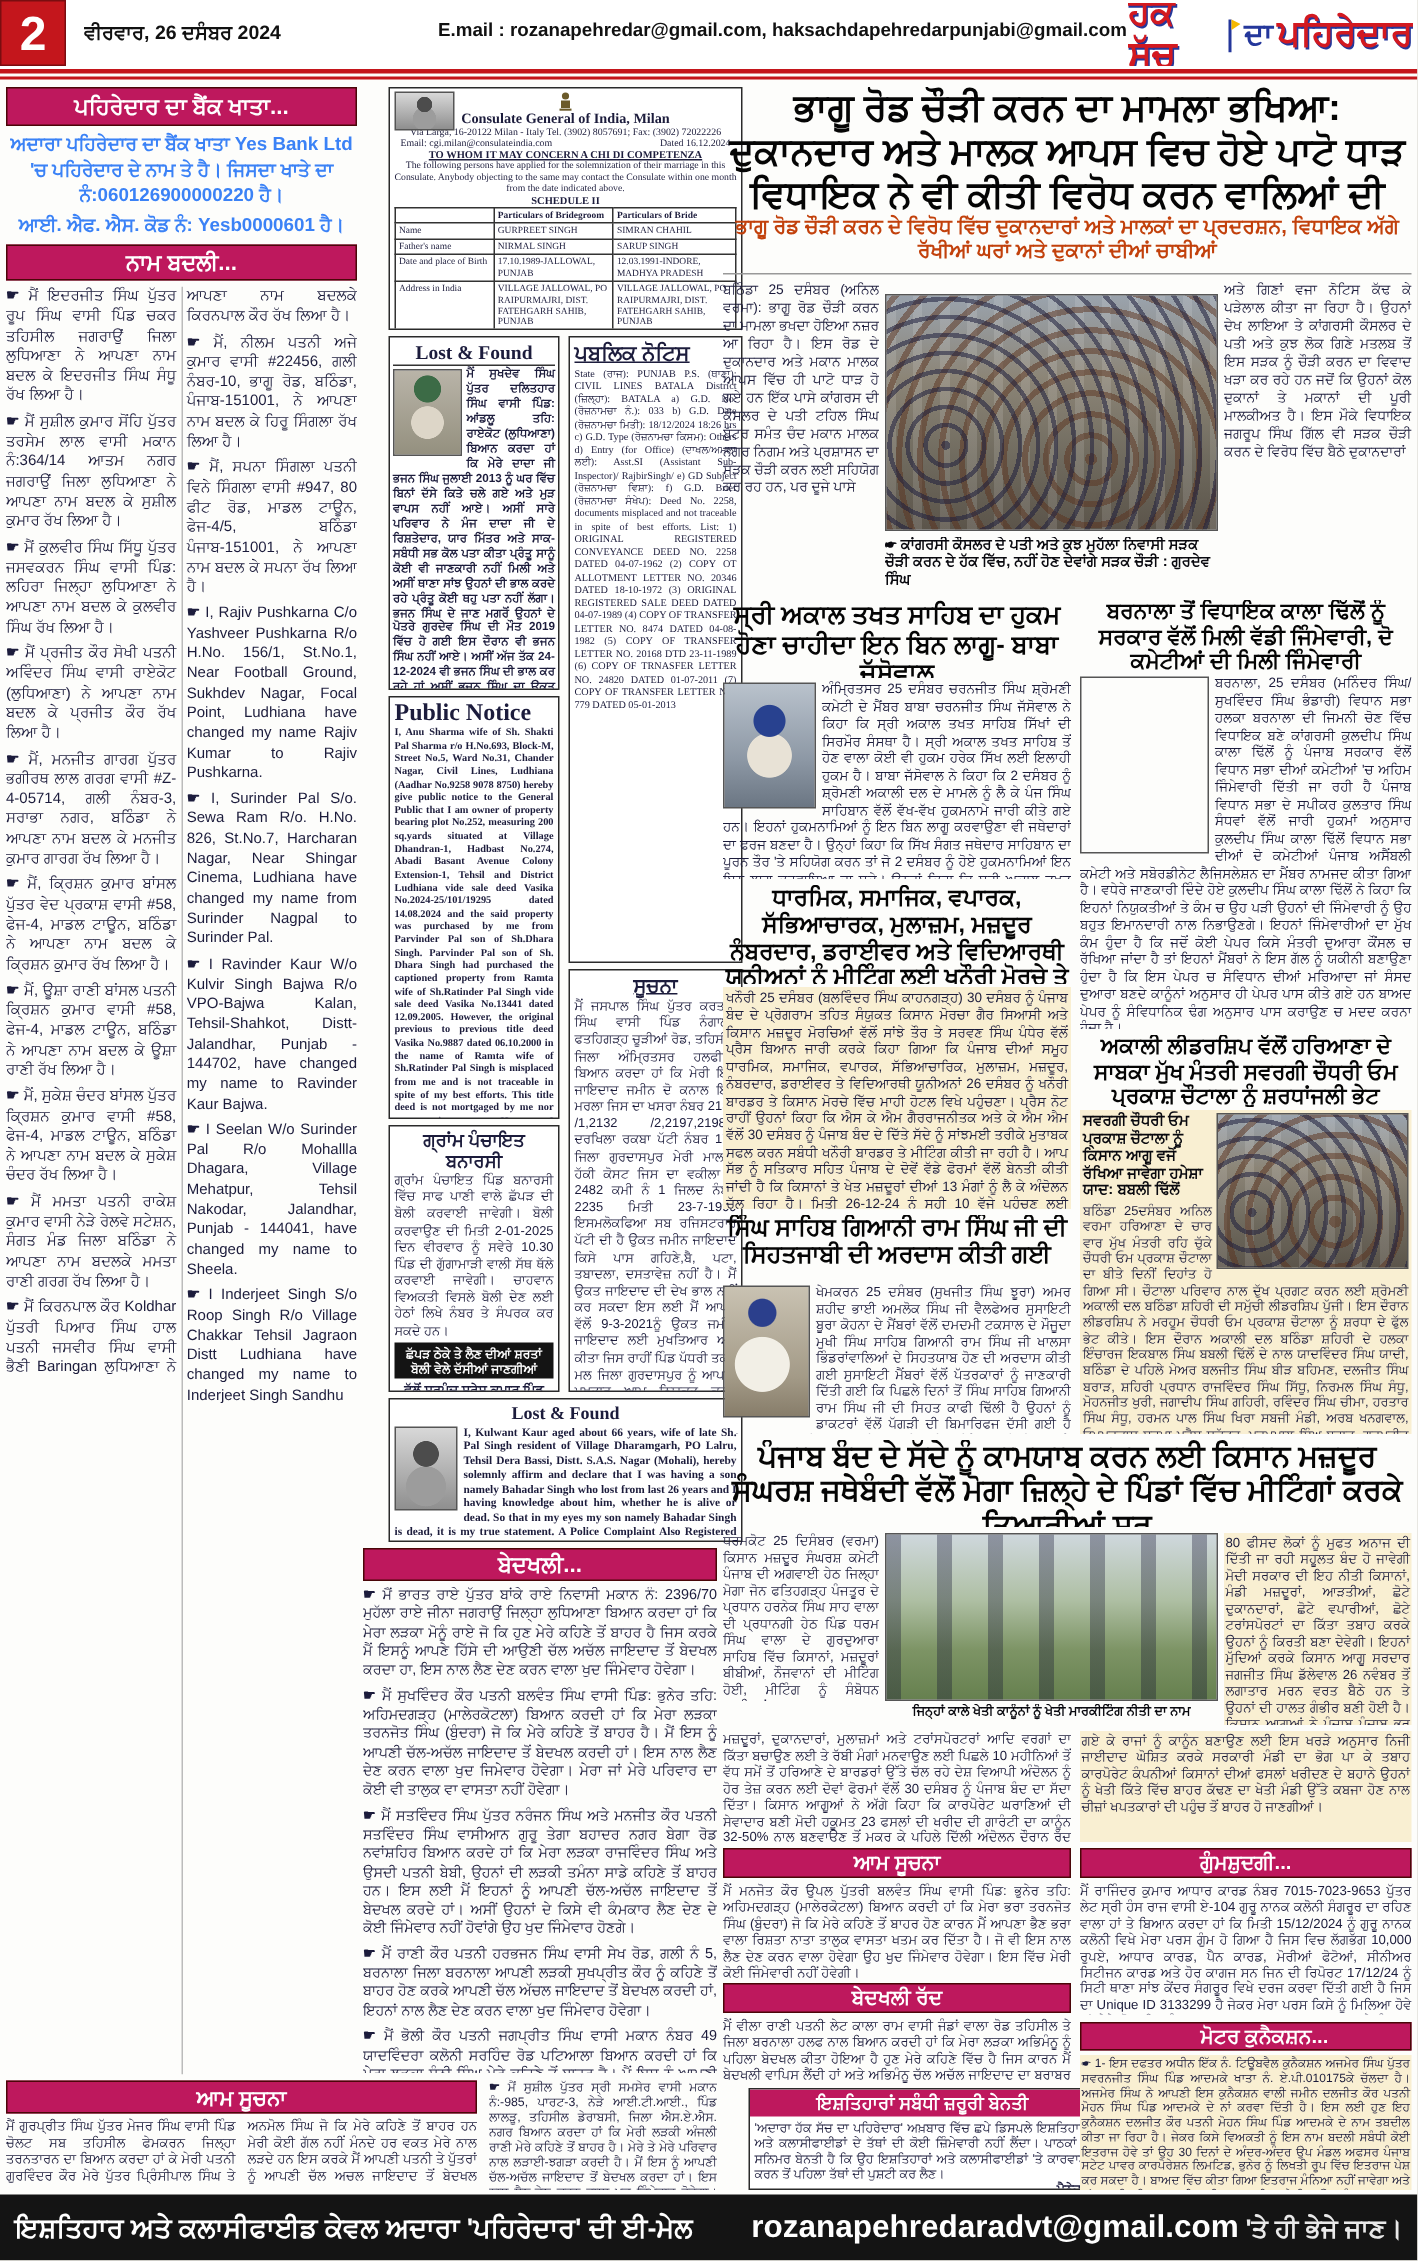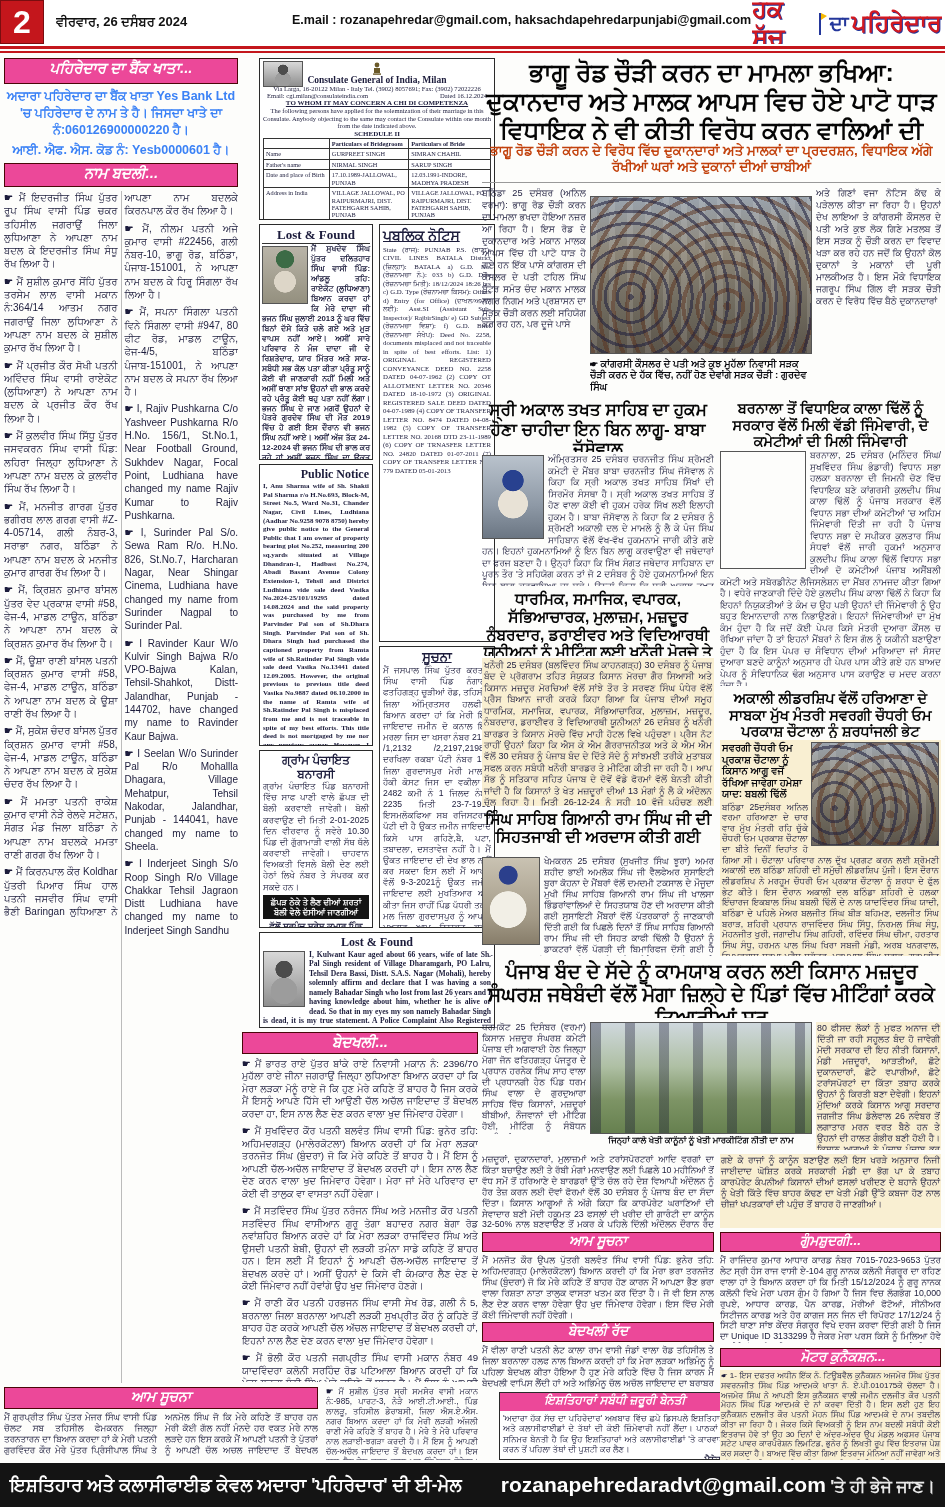--- a/index.html
+++ b/index.html
@@ -4,24 +4,23 @@
 <style>
   * { margin:0; padding:0; box-sizing:border-box; }
   html,body { background:#d8d5cf; }
   body { font-family:"Liberation Sans", sans-serif; }
   #page {
     position:relative; width:945px; height:1507px; margin:0 auto;
     background:#fdfdfb; overflow:hidden; color:#1c1c3c;
   }
   .abs { position:absolute; overflow:hidden; }
   .bar {
-    background:#ec4899; color:#fff; font-weight:bold; text-align:center;
-    display:flex; justify-content:center;
+    background:#be185d; color:#fff; font-weight:bold; text-align:center;
+    display:flex; align-items:center; justify-content:center;
     border:1px solid #4a0608;
-    font-style:italic;
   }
   .blackbar { background:#141414; color:#fff; font-weight:bold; text-align:center; }
   .box { border:1.6px solid #2a2a2a; background:#fff;margin-left:17px; }
   .jtxt { text-align:justify; color:#1c1c3c; }
   .headline { font-weight:bold; color:#050505; text-align:center; line-height:1.15; }
   .cream { background:#f9efd2; }
   .serif { font-family:"Liberation Serif", serif; }
   .notice-p { text-align:justify; margin-bottom:4px; }
   .notice-p::before { content:"☛ "; font-weight:bold; color:#1c1c3c; }
   .bed-p { text-align:justify; margin-bottom:5px; }
@@ -107,22 +106,22 @@
   <div class="abs" style="left:4px;top:88px;width:234px;height:72px;font-weight:bold;font-size:12.5px;line-height:1.35;text-align:center;color:#3b82f6;">
     <div>ਅਦਾਰਾ ਪਹਿਰੇਦਾਰ ਦਾ ਬੈਂਕ ਖਾਤਾ Yes Bank Ltd 'ਚ ਪਹਿਰੇਦਾਰ ਦੇ ਨਾਮ ਤੇ ਹੈ। ਜਿਸਦਾ ਖਾਤੇ ਦਾ ਨੰ:060126900000220 ਹੈ।</div>
     <div style="margin-top:3px;">ਆਈ. ਐਫ. ਐਸ. ਕੋਡ ਨੰ: Yesb0000601 ਹੈ।</div>
   </div>
   <div class="abs bar" style="left:4px;top:163px;width:234px;height:24px;font-size:15px;">
     <span>ਨਾਮ ਬਦਲੀ...</span>
   </div>
   <div class="abs jtxt" style="left:4px;top:191px;width:234px;height:1192px;font-size:10px;line-height:1.33;column-count:2;column-gap:7px;column-rule:1px solid #bbb;">
     <p class="notice-p">ਮੈਂ ਇਦਰਜੀਤ ਸਿੰਘ ਪੁੱਤਰ ਰੂਪ ਸਿੰਘ ਵਾਸੀ ਪਿੰਡ ਚਕਰ ਤਹਿਸੀਲ ਜਗਰਾਉਂ ਜਿਲਾ ਲੁਧਿਆਣਾ ਨੇ ਆਪਣਾ ਨਾਮ ਬਦਲ ਕੇ ਇਦਰਜੀਤ ਸਿੰਘ ਸੰਧੂ ਰੱਖ ਲਿਆ ਹੈ।</p>
     <p class="notice-p">ਮੈਂ ਸੁਸ਼ੀਲ ਕੁਮਾਰ ਸੋਂਹਿ ਪੁੱਤਰ ਤਰਸੇਮ ਲਾਲ ਵਾਸੀ ਮਕਾਨ ਨੰ:364/14 ਆਤਮ ਨਗਰ ਜਗਰਾਉਂ ਜਿਲਾ ਲੁਧਿਆਣਾ ਨੇ ਆਪਣਾ ਨਾਮ ਬਦਲ ਕੇ ਸੁਸ਼ੀਲ ਕੁਮਾਰ ਰੱਖ ਲਿਆ ਹੈ।</p>
+    <p class="notice-p">ਮੈਂ ਕੁਲਵੀਰ ਸਿੰਘ ਸਿੱਧੂ ਪੁੱਤਰ ਜਸਵਕਰਨ ਸਿੰਘ ਵਾਸੀ ਪਿੰਡ: ਲਹਿਰਾ ਜਿਲ੍ਹਾ ਲੁਧਿਆਣਾ ਨੇ ਆਪਣਾ ਨਾਮ ਬਦਲ ਕੇ ਕੁਲਵੀਰ ਸਿੰਘ ਰੱਖ ਲਿਆ ਹੈ।</p>
     <p class="notice-p">ਮੈਂ ਪ੍ਰਜੀਤ ਕੌਰ ਸੋਖੀ ਪਤਨੀ ਅਵਿੰਦਰ ਸਿੰਘ ਵਾਸੀ ਰਾਏਕੋਟ (ਲੁਧਿਆਣਾ) ਨੇ ਆਪਣਾ ਨਾਮ ਬਦਲ ਕੇ ਪ੍ਰਜੀਤ ਕੌਰ ਰੱਖ ਲਿਆ ਹੈ।</p>
-    <p class="notice-p">ਮੈਂ ਕੁਲਵੀਰ ਸਿੰਘ ਸਿੱਧੂ ਪੁੱਤਰ ਜਸਵਕਰਨ ਸਿੰਘ ਵਾਸੀ ਪਿੰਡ: ਲਹਿਰਾ ਜਿਲ੍ਹਾ ਲੁਧਿਆਣਾ ਨੇ ਆਪਣਾ ਨਾਮ ਬਦਲ ਕੇ ਕੁਲਵੀਰ ਸਿੰਘ ਰੱਖ ਲਿਆ ਹੈ।</p>
     <p class="notice-p">ਮੈਂ, ਮਨਜੀਤ ਗਾਰਗ ਪੁੱਤਰ ਭਗੀਰਥ ਲਾਲ ਗਰਗ ਵਾਸੀ #Z-4-05714, ਗਲੀ ਨੰਬਰ-3, ਸਰਾਭਾ ਨਗਰ, ਬਠਿੰਡਾ ਨੇ ਆਪਣਾ ਨਾਮ ਬਦਲ ਕੇ ਮਨਜੀਤ ਕੁਮਾਰ ਗਾਰਗ ਰੱਖ ਲਿਆ ਹੈ।</p>
     <p class="notice-p">ਮੈਂ, ਕ੍ਰਿਸ਼ਨ ਕੁਮਾਰ ਬਾਂਸਲ ਪੁੱਤਰ ਵੇਦ ਪ੍ਰਕਾਸ਼ ਵਾਸੀ #58, ਫੇਜ-4, ਮਾਡਲ ਟਾਊਨ, ਬਠਿੰਡਾ ਨੇ ਆਪਣਾ ਨਾਮ ਬਦਲ ਕੇ ਕ੍ਰਿਸ਼ਨ ਕੁਮਾਰ ਰੱਖ ਲਿਆ ਹੈ।</p>
     <p class="notice-p">ਮੈਂ, ਊਸ਼ਾ ਰਾਣੀ ਬਾਂਸਲ ਪਤਨੀ ਕ੍ਰਿਸ਼ਨ ਕੁਮਾਰ ਵਾਸੀ #58, ਫੇਜ-4, ਮਾਡਲ ਟਾਊਨ, ਬਠਿੰਡਾ ਨੇ ਆਪਣਾ ਨਾਮ ਬਦਲ ਕੇ ਊਸ਼ਾ ਰਾਣੀ ਰੱਖ ਲਿਆ ਹੈ।</p>
     <p class="notice-p">ਮੈਂ, ਸੁਕੇਸ਼ ਚੰਦਰ ਬਾਂਸਲ ਪੁੱਤਰ ਕ੍ਰਿਸ਼ਨ ਕੁਮਾਰ ਵਾਸੀ #58, ਫੇਜ-4, ਮਾਡਲ ਟਾਊਨ, ਬਠਿੰਡਾ ਨੇ ਆਪਣਾ ਨਾਮ ਬਦਲ ਕੇ ਸੁਕੇਸ਼ ਚੰਦਰ ਰੱਖ ਲਿਆ ਹੈ।</p>
     <p class="notice-p">ਮੈਂ ਮਮਤਾ ਪਤਨੀ ਰਾਕੇਸ਼ ਕੁਮਾਰ ਵਾਸੀ ਨੇੜੇ ਰੇਲਵੇ ਸਟੇਸ਼ਨ, ਸੰਗਤ ਮੰਡ ਜਿਲਾ ਬਠਿੰਡਾ ਨੇ ਆਪਣਾ ਨਾਮ ਬਦਲਕੇ ਮਮਤਾ ਰਾਣੀ ਗਰਗ ਰੱਖ ਲਿਆ ਹੈ।</p>
     <p class="notice-p">ਮੈਂ ਕਿਰਨਪਾਲ ਕੌਰ Koldhar ਪੁੱਤਰੀ ਪਿਆਰ ਸਿੰਘ ਹਾਲ ਪਤਨੀ ਜਸਵੀਰ ਸਿੰਘ ਵਾਸੀ ਭੈਣੀ Baringan ਲੁਧਿਆਣਾ ਨੇ ਆਪਣਾ ਨਾਮ ਬਦਲਕੇ ਕਿਰਨਪਾਲ ਕੌਰ ਰੱਖ ਲਿਆ ਹੈ।</p>
     <p class="notice-p">ਮੈਂ, ਨੀਲਮ ਪਤਨੀ ਅਜੇ ਕੁਮਾਰ ਵਾਸੀ #22456, ਗਲੀ ਨੰਬਰ-10, ਭਾਗੂ ਰੋਡ, ਬਠਿੰਡਾ, ਪੰਜਾਬ-151001, ਨੇ ਆਪਣਾ ਨਾਮ ਬਦਲ ਕੇ ਹਿਰੂ ਸਿੰਗਲਾ ਰੱਖ ਲਿਆ ਹੈ।</p>
     <p class="notice-p">ਮੈਂ, ਸਪਨਾ ਸਿੰਗਲਾ ਪਤਨੀ ਵਿਨੇ ਸਿੰਗਲਾ ਵਾਸੀ #947, 80 ਫੀਟ ਰੋਡ, ਮਾਡਲ ਟਾਊਨ, ਫੇਜ-4/5, ਬਠਿੰਡਾ ਪੰਜਾਬ-151001, ਨੇ ਆਪਣਾ ਨਾਮ ਬਦਲ ਕੇ ਸਪਨਾ ਰੱਖ ਲਿਆ ਹੈ।</p>
     <p class="notice-p">I, Rajiv Pushkarna C/o Yashveer Pushkarna R/o H.No. 156/1, St.No.1, Near Football Ground, Sukhdev Nagar, Focal Point, Ludhiana have changed my name Rajiv Kumar to Rajiv Pushkarna.</p>
     <p class="notice-p">I, Surinder Pal S/o. Sewa Ram R/o. H.No. 826, St.No.7, Harcharan Nagar, Near Shingar Cinema, Ludhiana have changed my name from Surinder Nagpal to Surinder Pal.</p>
@@ -193,21 +192,21 @@
     <div class="ph ph-old-man" style="float:left;width:46px;height:58px;margin:2px 3px 1px 0;"></div>
     <div class="jtxt" style="font-size:7.8px;line-height:1.28;font-weight:bold;">ਮੈਂ ਸੁਖਦੇਵ ਸਿੰਘ ਪੁੱਤਰ ਦਲਿਤਹਾਰ ਸਿੰਘ ਵਾਸੀ ਪਿੰਡ: ਆਂਡਲੂ ਤਹਿ: ਰਾਏਕੋਟ (ਲੁਧਿਆਣਾ) ਬਿਆਨ ਕਰਦਾ ਹਾਂ ਕਿ ਮੇਰੇ ਦਾਦਾ ਜੀ ਭਜਨ ਸਿੰਘ ਜੁਲਾਈ 2013 ਨੂੰ ਘਰ ਵਿੱਚ ਬਿਨਾਂ ਦੱਸੇ ਕਿਤੇ ਚਲੇ ਗਏ ਅਤੇ ਮੁੜ ਵਾਪਸ ਨਹੀਂ ਆਏ। ਅਸੀਂ ਸਾਰੇ ਪਰਿਵਾਰ ਨੇ ਮੰਜ ਦਾਦਾ ਜੀ ਦੇ ਰਿਸ਼ਤੇਦਾਰ, ਯਾਰ ਮਿੱਤਰ ਅਤੇ ਸਾਕ-ਸਬੰਧੀ ਸਭ ਕੋਲ ਪਤਾ ਕੀਤਾ ਪ੍ਰੰਤੂ ਸਾਨੂੰ ਕੋਈ ਵੀ ਜਾਣਕਾਰੀ ਨਹੀਂ ਮਿਲੀ ਅਤੇ ਅਸੀਂ ਥਾਣਾ ਸਾਂਝ ਉਹਨਾਂ ਦੀ ਭਾਲ ਕਰਦੇ ਰਹੇ ਪ੍ਰੰਤੂ ਕੋਈ ਥਹੁ ਪਤਾ ਨਹੀਂ ਲੱਗਾ। ਭਜਨ ਸਿੰਘ ਦੇ ਜਾਣ ਮਗਰੋਂ ਉਹਨਾਂ ਦੇ ਪੋਤਰੇ ਗੁਰਦੇਵ ਸਿੰਘ ਦੀ ਮੌਤ 2019 ਵਿੱਚ ਹੋ ਗਈ ਇਸ ਦੌਰਾਨ ਵੀ ਭਜਨ ਸਿੰਘ ਨਹੀਂ ਆਏ। ਅਸੀਂ ਅੱਜ ਤੱਕ 24-12-2024 ਵੀ ਭਜਨ ਸਿੰਘ ਦੀ ਭਾਲ ਕਰ ਰਹੇ ਹਾਂ ਅਸੀਂ ਭਜਨ ਸਿੰਘ ਦਾ ਉਕਤ ਨੰਬਰ 77195-80092 ਤੇ ਪਤਾ ਦੱਸਣ ਵਾਲੇ ਵਿਅਕਤੀ ਨੂੰ 1,00,000/- (ਇੱਕ ਲੱਖ ਰੁਪਏ) ਇਨਾਮ ਵਜੋਂ ਦੇਣ ਦਾ ਵਾਅਦਾ ਕਰਦਾ ਹਾਂ।</div>
   </div>
 
   <div class="abs box" style="left:362px;top:224px;width:116px;height:418px;padding:2px 3px;">
     <div style="text-align:left;font-weight:bold;font-size:14px;text-decoration:underline;">ਪਬਲਿਕ ਨੋਟਿਸ</div>
     <div class="jtxt small-eng serif" style="margin-top:2px;">State (ਰਾਜ): PUNJAB P.S. (ਥਾਣਾ): CIVIL LINES BATALA District (ਜ਼ਿਲ੍ਹਾ): BATALA a) G.D. No. (ਰੋਜ਼ਨਾਮਚਾ ਨੰ.): 033 b) G.D. Date (ਰੋਜ਼ਨਾਮਚਾ ਮਿਤੀ): 18/12/2024 18:26 hrs c) G.D. Type (ਰੋਜ਼ਨਾਮਚਾ ਕਿਸਮ): Others d) Entry (for Office) (ਦਾਖਲ/ਅਮਲਾ ਲਈ): Asst.SI (Assistant Sub-Inspector)/ RajbirSingh/ e) GD Subject (ਰੋਜ਼ਨਾਮਚਾ ਵਿਸ਼ਾ): f) G.D. Brief (ਰੋਜ਼ਨਾਮਚਾ ਸੰਖੇਪ): Deed No. 2258, documents misplaced and not traceable in spite of best efforts. List: 1) ORIGINAL REGISTERED CONVEYANCE DEED NO. 2258 DATED 04-07-1962 (2) COPY OT ALLOTMENT LETTER NO. 20346 DATED 18-10-1972 (3) ORIGINAL REGISTERED SALE DEED DATED 04-07-1989 (4) COPY OF TRANSFER LETTER NO. 8474 DATED 04-08-1982 (5) COPY OF TRANSFER LETTER NO. 20168 DTD 23-11-1989 (6) COPY OF TRNASFER LETTER NO. 24820 DATED 01-07-2011 (7) COPY OF TRANSFER LETTER NO. 779 DATED 05-01-2013</div>
   </div>
 
   <div class="abs box" style="left:242px;top:464px;width:114px;height:282px;padding:2px 3px;">
-    <div class="serif" style="text-align:right;font-weight:bold;font-size:12px;font-family:Liberation Serif, serif;">Public Notice</div>
+    <div class="serif" style="text-align:left;font-weight:bold;font-size:16px;font-family:Liberation Serif, serif;">Public Notice</div>
     <div class="jtxt serif" style="font-size:6.9px;line-height:1.25;font-weight:bold;">I, Anu Sharma wife of Sh. Shakti Pal Sharma r/o H.No.693, Block-M, Street No.5, Ward No.31, Chander Nagar, Civil Lines, Ludhiana (Aadhar No.9258 9078 8750) hereby give public notice to the General Public that I am owner of property bearing plot No.252, measuring 200 sq.yards situated at Village Dhandran-1, Hadbast No.274, Abadi Basant Avenue Colony Extension-1, Tehsil and District Ludhiana vide sale deed Vasika No.2024-25/101/19295 dated 14.08.2024 and the said property was purchased by me from Parvinder Pal son of Sh.Dhara Singh. Parvinder Pal son of Sh. Dhara Singh had purchased the captioned property from Ramta wife of Sh.Ratinder Pal Singh vide sale deed Vasika No.13441 dated 12.09.2005. However, the original previous to previous title deed Vasika No.9887 dated 06.10.2000 in the name of Ramta wife of Sh.Ratinder Pal Singh is misplaced from me and is not traceable in spite of my best efforts. This title deed is not mortgaged by me nor any previous owner. However, I have lodged Lost Information report vide SR No.549670/2024 dated 19.12.2024, registered with Punjab Police. I intend to mortgage the above said property with Union Bank of India. If anybody, bank or financial institution etc. has any objection qua the mortgage or the previous sale deed No.9887 dated 06.10.2000, he/she/they shall inform the Chief Manager, Union Bank of India, BLP Branch, Ludhiana in writing within 10 days from the date of publication and thereafter no claim of any kind whatsoever shall be entertained.</div>
   </div>
 
   <div class="abs box" style="left:362px;top:646px;width:116px;height:282px;padding:2px 3px;">
     <div style="text-align:center;font-weight:bold;font-size:13px;text-decoration:underline;">ਸੂਚਨਾ</div>
     <div class="jtxt" style="font-size:8.6px;line-height:1.3;">ਮੈਂ ਜਸਪਾਲ ਸਿੰਘ ਪੁੱਤਰ ਕਰਤਾਰ ਸਿੰਘ ਵਾਸੀ ਪਿੰਡ ਨੰਗਾਲੀ, ਫਤਹਿਗੜ੍ਹ ਚੂੜੀਆਂ ਰੋਡ, ਤਹਿਸੀਲ ਜਿਲਾ ਅੰਮ੍ਰਿਤਸਰ ਹਲਫੀਆ ਬਿਆਨ ਕਰਦਾ ਹਾਂ ਕਿ ਮੇਰੀ ਇੱਕ ਜਾਇਦਾਦ ਜਮੀਨ ਦੋ ਕਨਾਲ ਇੱਕ ਮਰਲਾ ਜਿਸ ਦਾ ਖਸਰਾ ਨੰਬਰ 2132 /1,2132 /2,2197,2198/2 ਦਰਖਿਲਾ ਰਕਬਾ ਪੱਟੀ ਨੰਬਰ 170 ਜਿਲਾ ਗੁਰਦਾਸਪੁਰ ਮੇਰੀ ਮਾਲਕੀ ਹੱਕੀ ਕੋਸਟ ਜਿਸ ਦਾ ਵਕੀਲਾ ਨੰ 2482 ਕਮੀ ਨੰ 1 ਜਿਲਦ ਨੰਬਰ 2235 ਮਿਤੀ 23-7-1999 ਇਸਮਲੋਕਫਿਆ ਸਬ ਰਜਿਸਟਰਾਰ ਪੱਟੀ ਦੀ ਹੈ ਉਕਤ ਜਮੀਨ ਜਾਇਦਾਦ ਕਿਸੇ ਪਾਸ ਗਹਿਣੇ,ਬੈ, ਪਟਾ, ਤਬਾਦਲਾ, ਦਸਤਾਵੇਜ਼ ਨਹੀਂ ਹੈ। ਮੈਂ ਉਕਤ ਜਾਇਦਾਦ ਦੀ ਦੇਖ ਭਾਲ ਨਹੀਂ ਕਰ ਸਕਦਾ ਇਸ ਲਈ ਮੈਂ ਆਪਣੇ ਵੱਲੋਂ 9-3-2021ਨੂੰ ਉਕਤ ਜਮੀਨ ਜਾਇਦਾਦ ਲਈ ਮੁਖਤਿਆਰ ਅਮ ਕੀਤਾ ਜਿਸ ਰਾਹੀਂ ਪਿੰਡ ਪੱਧਰੀ ਤਕਤ ਮਲ ਜਿਲਾ ਗੁਰਦਾਸਪੁਰ ਨੂੰ ਆਪਣਾ ਮੁਖਤਾਰ ਆਮ ਨਿਯੁਕਤ ਕਰਕੇ ਅਖਤਿਆਰ ਦਿੰਦਾ ਹਾਂ</div>
   </div>
 
   <div class="abs box" style="left:242px;top:750px;width:114px;height:178px;padding:2px 3px;">
     <div style="text-align:center;font-weight:bold;font-size:12px;">ਗ੍ਰਾਂਮ ਪੰਚਾਇਤ ਬਨਾਰਸੀ</div>

